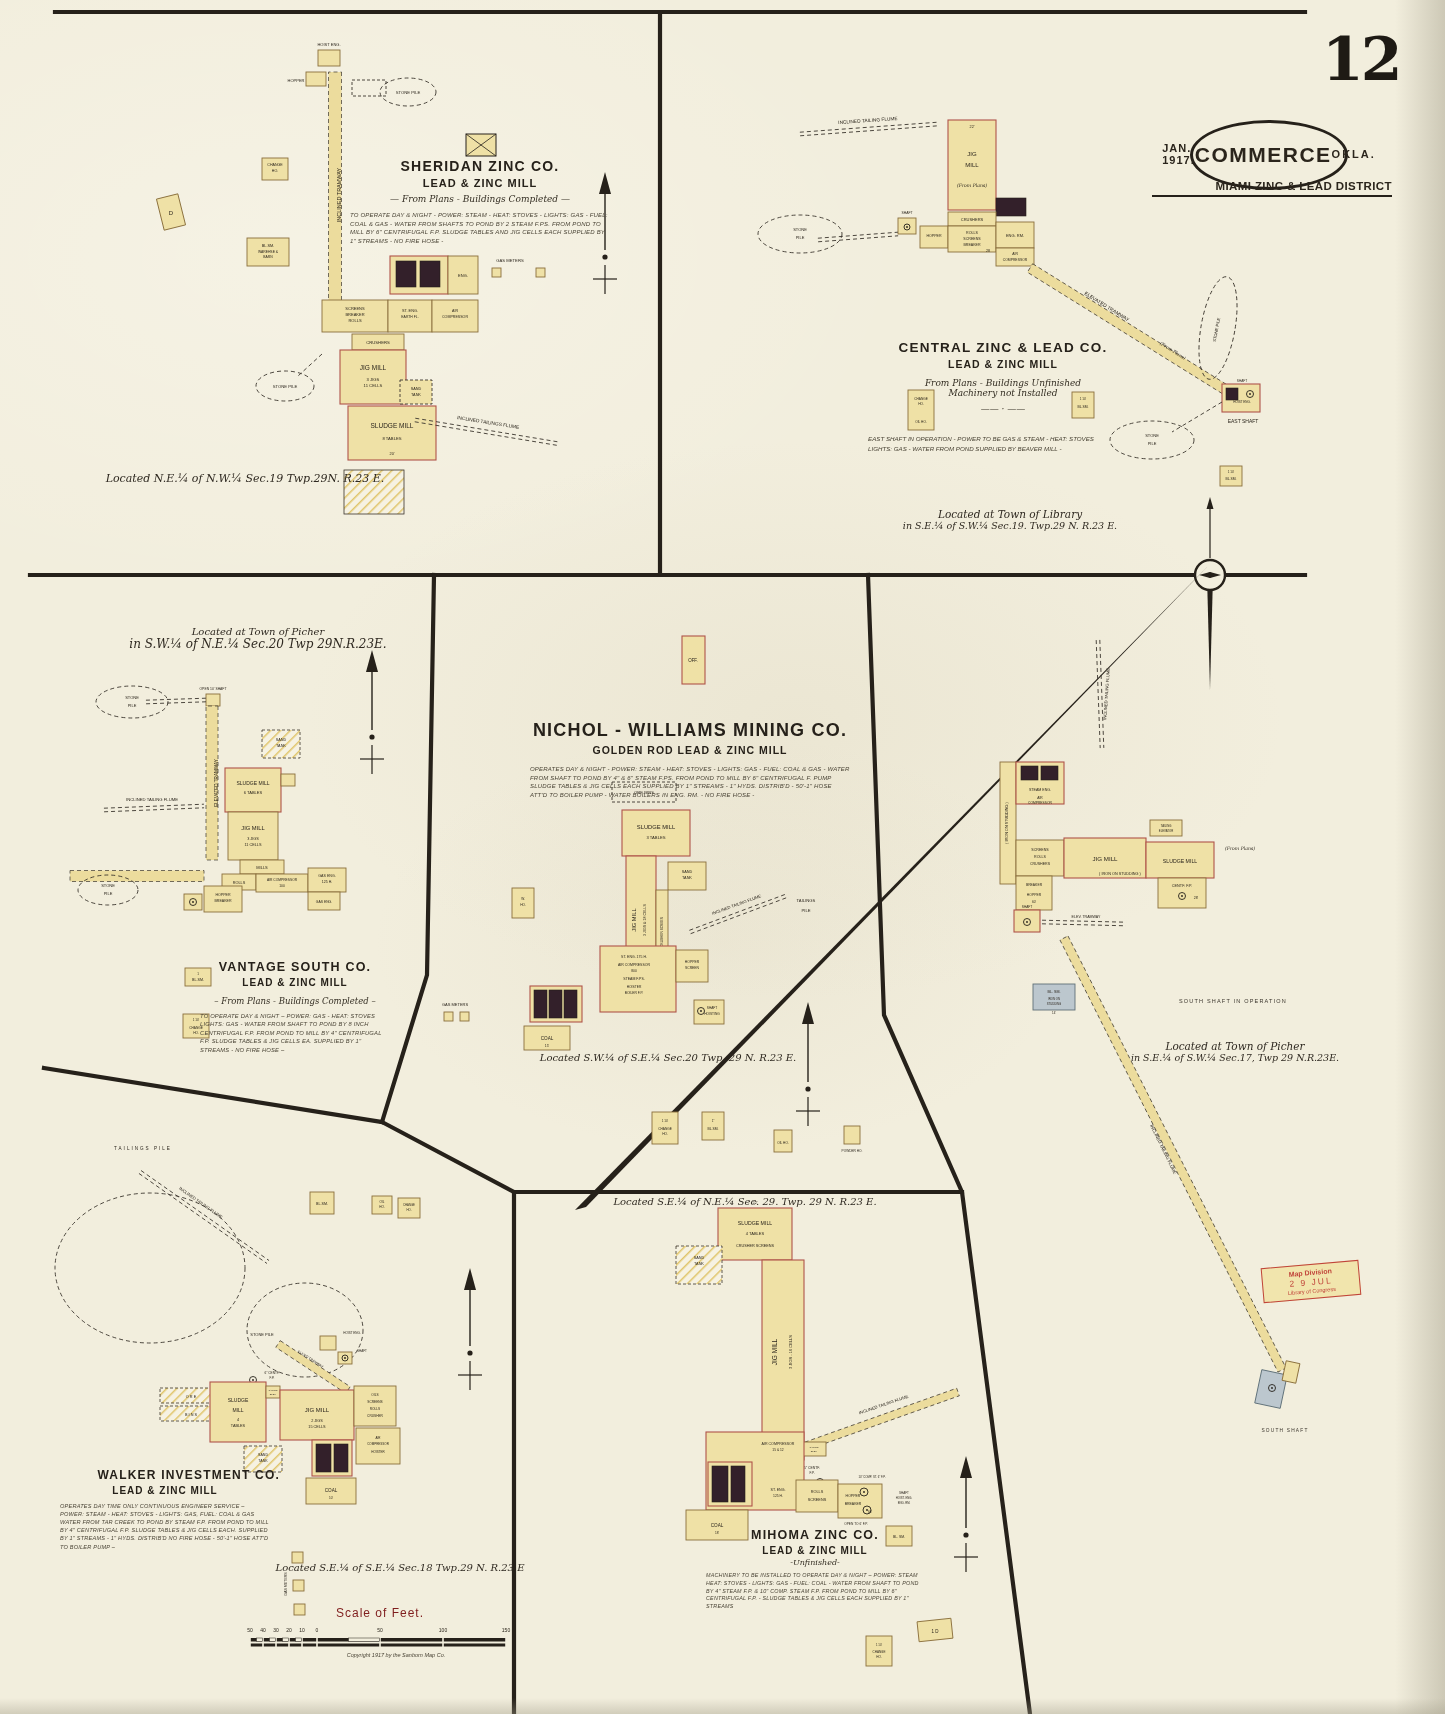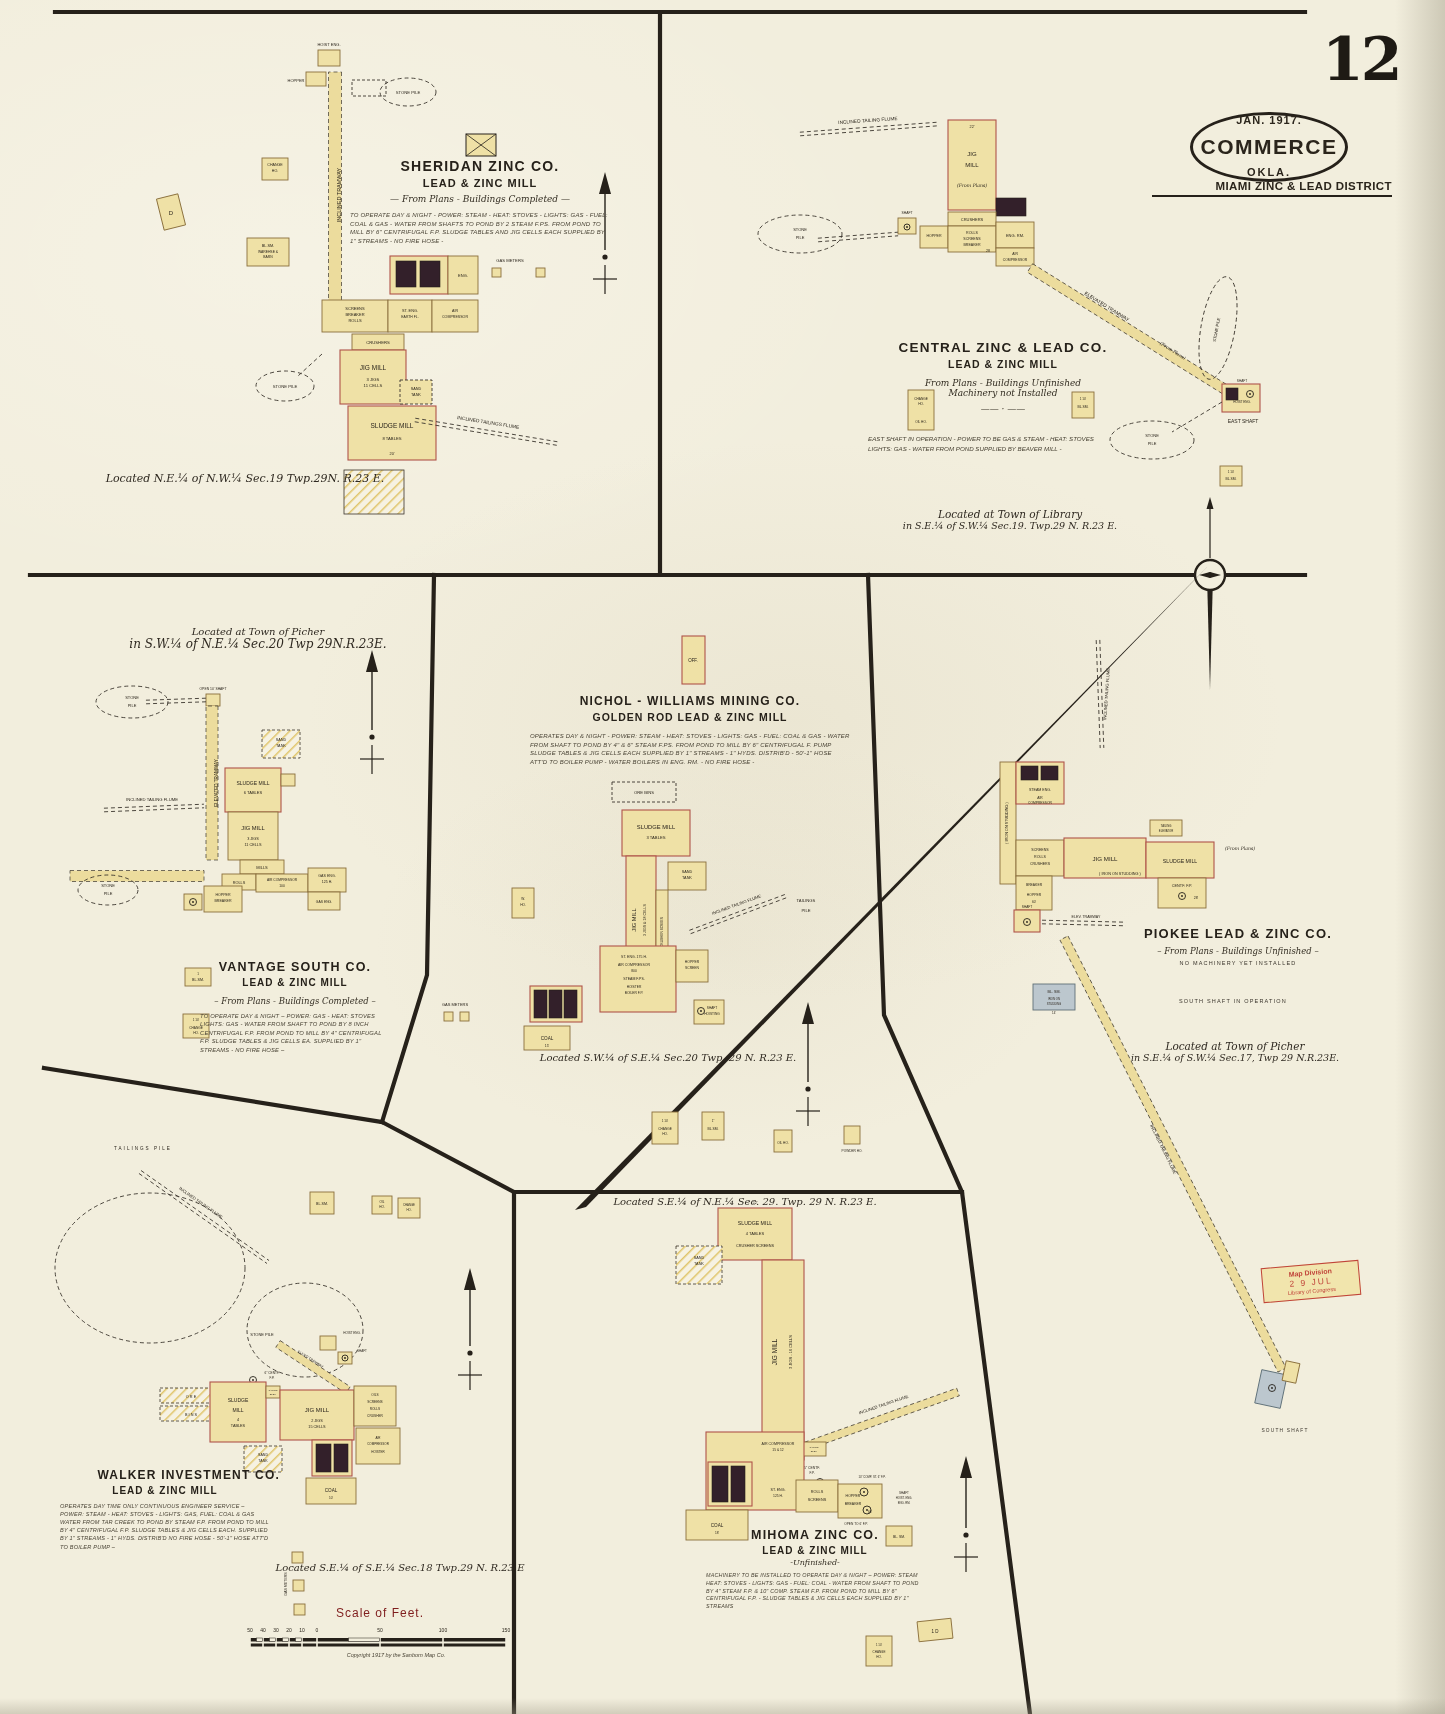--- a/index.html
+++ b/index.html
@@ -12,22 +12,22 @@
        radial-gradient(ellipse 900px 500px at 20% 15%,rgba(255,255,250,.25),transparent 70%);}
   .edge-r{position:absolute;top:0;right:0;width:50px;height:100%;
      background:linear-gradient(90deg,rgba(160,155,135,0),rgba(160,155,135,.45));}
   .edge-b{position:absolute;bottom:0;left:0;width:100%;height:16px;
      background:linear-gradient(0deg,rgba(160,155,135,.4),rgba(160,155,135,0));}
   svg#map{position:absolute;left:0;top:0;}
   .abs{position:absolute;}
   .ctr{text-align:center;}
   #pageno{left:1322px;top:24px;font-family:"DejaVu Serif",serif;font-weight:bold;
      font-size:60px;letter-spacing:-3px;color:#1e1a14;}
-  #oval{left:1190px;top:112px;width:152px;height:64px;border:3.5px solid #26211a;border-radius:50%;
-     display:flex;flex-direction:column;align-items:center;justify-content:space-between;line-height:1.05;}
+  #oval{left:1190px;top:120px;width:152px;height:64px;border:3.5px solid #26211a;border-radius:50%;
+     display:flex;flex-direction:row;align-items:center;justify-content:center;line-height:1.05;}
   #oval .d{font-size:11px;font-weight:bold;letter-spacing:1px;}
   #oval .c{font-size:21px;font-weight:bold;letter-spacing:1.5px;}
   #oval .s{font-size:11px;font-weight:bold;letter-spacing:2px;}
   #district{left:1152px;top:180px;width:240px;font-size:11.5px;font-weight:bold;letter-spacing:.4px;
      text-align:right;border-bottom:2px solid #26211a;padding-bottom:3px;}
   .t{font-weight:bold;letter-spacing:1.2px;font-size:14px;color:#26211a;}
   .st{font-weight:bold;letter-spacing:1px;font-size:11px;margin-top:3px;color:#26211a;}
   .stat{font-family:"DejaVu Serif",serif;font-style:italic;font-size:9px;margin-top:5px;color:#332d22;}
   .nt{font-style:italic;font-size:6px;line-height:1.45;color:#4a4436;text-align:left;margin-top:7px;letter-spacing:.2px;}
   .loc{font-family:"DejaVu Serif",serif;font-style:italic;color:#2e2820;}
@@ -551,31 +551,26 @@
     <div class="loc" style="font-size:12px;">in S.W.¼ of N.E.¼ Sec.20 Twp 29N.R.23E.</div>
   </div>
   <div class="abs ctr" style="left:175px;top:960px;width:240px;">
     <div class="t" style="font-size:12.5px;">VANTAGE SOUTH CO.</div>
     <div class="st" style="font-size:10px;">LEAD &amp; ZINC MILL</div>
     <div class="stat" style="font-size:8.5px;margin-top:8px;">– From Plans - Buildings Completed –</div>
     <div class="nt" style="font-size:5.8px;width:190px;margin:6px auto 0;">TO OPERATE DAY &amp; NIGHT – POWER: GAS - HEAT: STOVES LIGHTS: GAS - WATER FROM SHAFT TO POND BY 8 INCH CENTRIFUGAL F.P. FROM POND TO MILL BY 4" CENTRIFUGAL F.P. SLUDGE TABLES &amp; JIG CELLS EA. SUPPLIED BY 1" STREAMS - NO FIRE HOSE –</div>
   </div>
 
   <div class="abs ctr" style="left:515px;top:694px;width:350px;">
-    <div class="t" style="font-size:12px;">NICHOL - WILLIAMS MINING CO.</div>
+    <div class="t" style="font-size:18px;margin-top:26px;">NICHOL - WILLIAMS MINING CO.</div>
     <div class="st" style="font-size:10.5px;">GOLDEN ROD LEAD &amp; ZINC MILL</div>
     <div class="nt" style="width:320px;margin:9px auto 0;">OPERATES DAY &amp; NIGHT - POWER: STEAM - HEAT: STOVES - LIGHTS: GAS - FUEL: COAL &amp; GAS - WATER FROM SHAFT TO POND BY 4" &amp; 6" STEAM F.PS. FROM POND TO MILL BY 6" CENTRIFUGAL F. PUMP SLUDGE TABLES &amp; JIG CELLS EACH SUPPLIED BY 1" STREAMS - 1" HYDS. DISTRIB'D - 50'-1" HOSE ATT'D TO BOILER PUMP - WATER BOILERS IN ENG. RM. - NO FIRE HOSE -</div>
   </div>
   <div class="abs ctr loc" style="left:508px;top:1052px;width:320px;font-size:10px;">Located S.W.¼ of S.E.¼ Sec.20 Twp. 29 N. R.23 E.</div>
 
-  <div class="abs ctr" style="left:1088px;top:926px;width:300px;">
-    <div class="t" style="font-size:13px;">PIOKEE LEAD &amp; ZINC CO.</div>
-    <div class="stat" style="font-size:8.5px;">– From Plans - Buildings Unfinished –</div>
-    <div class="sm" style="margin-top:4px;">NO MACHINERY YET INSTALLED</div>
-  </div>
   <div class="abs ctr sm" style="left:1088px;top:998px;width:290px;">SOUTH SHAFT IN OPERATION</div>
   <div class="abs ctr" style="left:1085px;top:1040px;width:300px;">
     <div class="loc" style="font-size:10.5px;">Located at Town of Picher</div>
     <div class="loc" style="font-size:9.5px;">in S.E.¼ of S.W.¼ Sec.17, Twp 29 N.R.23E.</div>
   </div>
   <div class="abs ctr sm" style="left:1240px;top:1428px;width:90px;font-size:4.8px;">SOUTH SHAFT</div>
 
   <div class="abs ctr" style="left:50px;top:1468px;width:230px;">
     <div class="t" style="font-size:12px;text-align:right;">WALKER INVESTMENT CO.</div>
     <div class="st" style="font-size:10px;">LEAD &amp; ZINC MILL</div>

